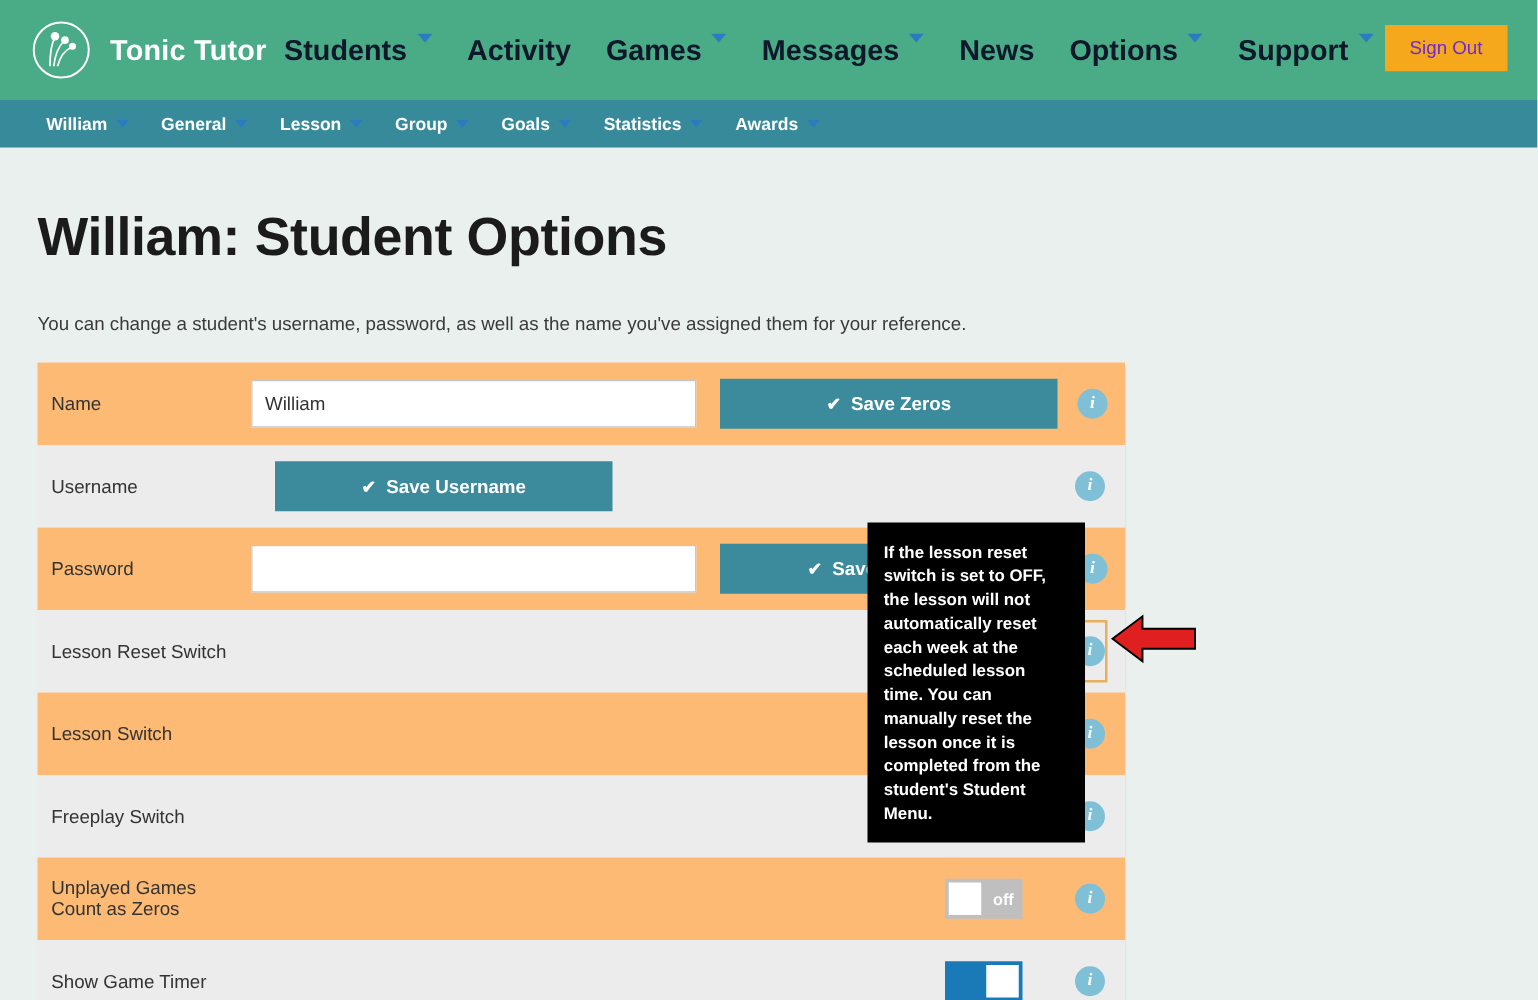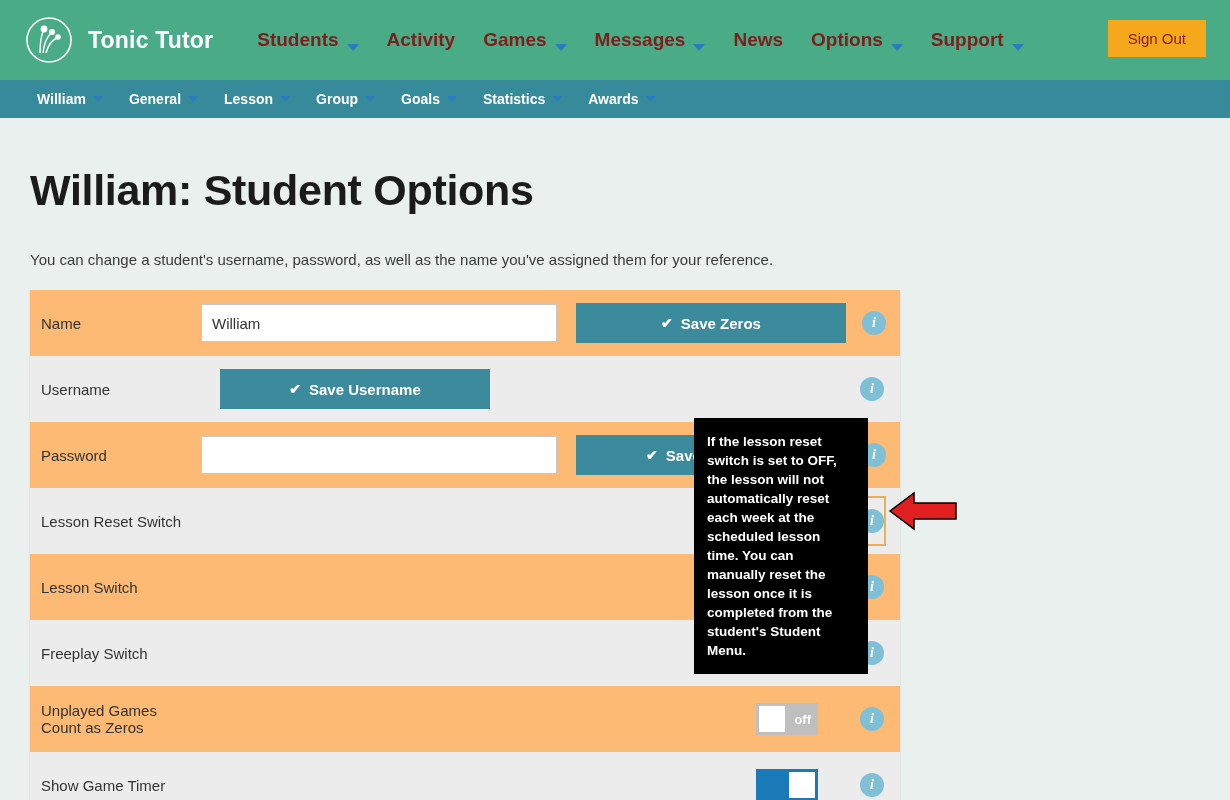--- a/index.html
+++ b/index.html
@@ -23,51 +23,50 @@
   #logo-mark {
     width: 50px; height: 50px;
     flex: 0 0 50px;
     margin-right: 14px;
   }
   #brand-name {
     color: #ffffff;
     font-size: 23px;
     font-weight: bold;
     letter-spacing: .2px;
-    margin-right: 30px;
     white-space: nowrap;
   }
   #primary-nav {
     display: flex;
     align-items: center;
     gap: 0px;
   }
   .nav-item {
     display: flex;
-    align-items: flex-end;
-    color: #7f1d1d;
-    font-size: 19px;
+    align-items: flex-start;
+    color: #0f172a;
+    font-size: 23px;
     font-weight: bold;
     padding: 6px 14px;
     white-space: nowrap;
     cursor: pointer;
   }
   .caret {
     display: inline-block;
     width: 0; height: 0;
     margin-left: 8px;
     border-left: 6px solid transparent;
     border-right: 6px solid transparent;
     border-top: 7px solid #2b7bc0;
   }
   #sign-out-button {
     position: absolute;
     right: 24px; top: 20px;
     background: #f5a81c;
-    color: #7f1d1d;
+    color: #6d28d9;
     border: none;
     font-size: 15px;
     font-family: "Liberation Sans", sans-serif;
     padding: 10px 20px;
     cursor: pointer;
   }
 
   
   #sub-nav {
     height: 38px;

